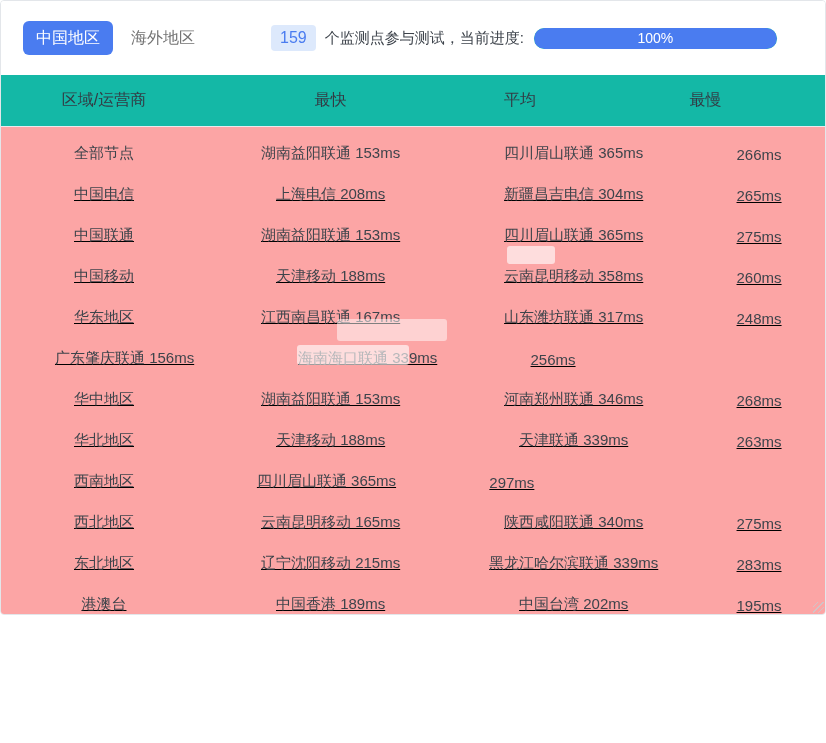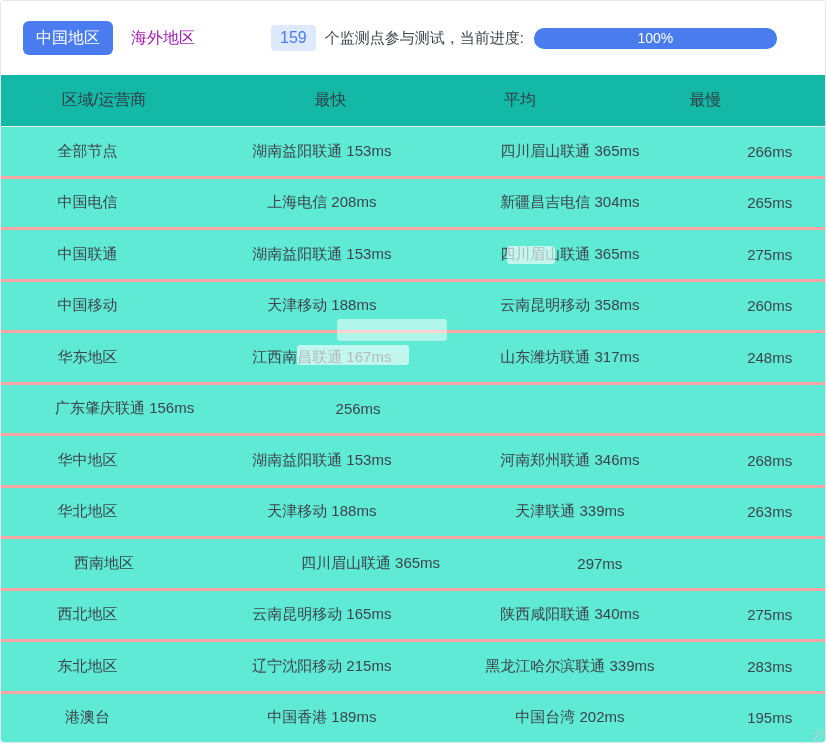--- a/index.html
+++ b/index.html
@@ -3,21 +3,21 @@
 <meta charset="utf-8">
 <style>
   * { margin: 0; padding: 0; box-sizing: border-box; }
   html, body { background: #fff; }
   body {
     font-family: "Liberation Sans", "DejaVu Sans", sans-serif;
     width: 826px; height: 743px; overflow: hidden;
   }
   .app {
     position: relative;
-    width: 826px; height: 743px;
+    width: 826px; height: 615px;
     background: #fff;
     border: 1px solid #e3e6ea;
     border-radius: 4px;
     display: flex; flex-direction: column;
     overflow: hidden;
   }
   
   .topbar {
     height: 74px; flex: none;
     display: flex; align-items: center;
@@ -31,21 +31,21 @@
     border-radius: 6px;
     padding: 7px 13px;
     background: transparent;
     line-height: 1.2;
   }
   .tab-active {
     background: #4a7cf0;
     color: #ffffff;
   }
   .tab-inactive {
-    color: #a21caf;
+    color: #737373;
     margin-left: 5px;
   }
   .count-badge {
     margin-left: 63px;
     background: #dde9fc;
     color: #4a7cf0;
     font-size: 16px;
     border-radius: 4px;
     padding: 3px 9px;
     line-height: 1.2;
@@ -80,25 +80,24 @@
     background: #14b8a6;
     display: flex; align-items: center;
     border-bottom: 1px solid #e9ebee;
   }
   .thead .cell {
     color: #333b44; font-size: 16px;
   }
   .tbody { flex: 1; display: flex; flex-direction: column; min-height: 0; }
   .trow {
     flex: 1;
-    display: flex; align-items: center;
-    background: #5eead4;
-    gap: 44px;
-  }
-  .trow + .trow { border-top: 3px solid #fca5a5; }
+    display: flex; align-items: flex-end;
+    background: #fca5a5;
+  }
+  .trow + .trow { border-top: 5px solid #fca5a5; text-decoration: underline; }
   .trow .cell { color: #3e444b; font-size: 15px; }
   .cell {
     text-align: center;
     overflow: hidden; white-space: nowrap;
   }
   .c0 { width: 25%; }
   .c1 { width: 30%; }
   .c2 { width: 29%; }
   .c3 { width: 16%; }
   
@@ -166,20 +165,21 @@
           <div class="cell c3">260ms</div>
         </div>
         <div class="trow">
           <div class="cell c0">华东地区</div>
           <div class="cell c1">江西南昌联通 167ms</div>
           <div class="cell c2">山东潍坊联通 317ms</div>
           <div class="cell c3">248ms</div>
         </div>
         <div class="trow">
           <div class="cell c1">广东肇庆联通 156ms</div>
+          <div class="cell c2">海南海口联通 339ms</div>
           <div class="cell c3">256ms</div>
         </div>
         <div class="trow">
           <div class="cell c0">华中地区</div>
           <div class="cell c1">湖南益阳联通 153ms</div>
           <div class="cell c2">河南郑州联通 346ms</div>
           <div class="cell c3">268ms</div>
         </div>
         <div class="trow">
           <div class="cell c0">华北地区</div>

